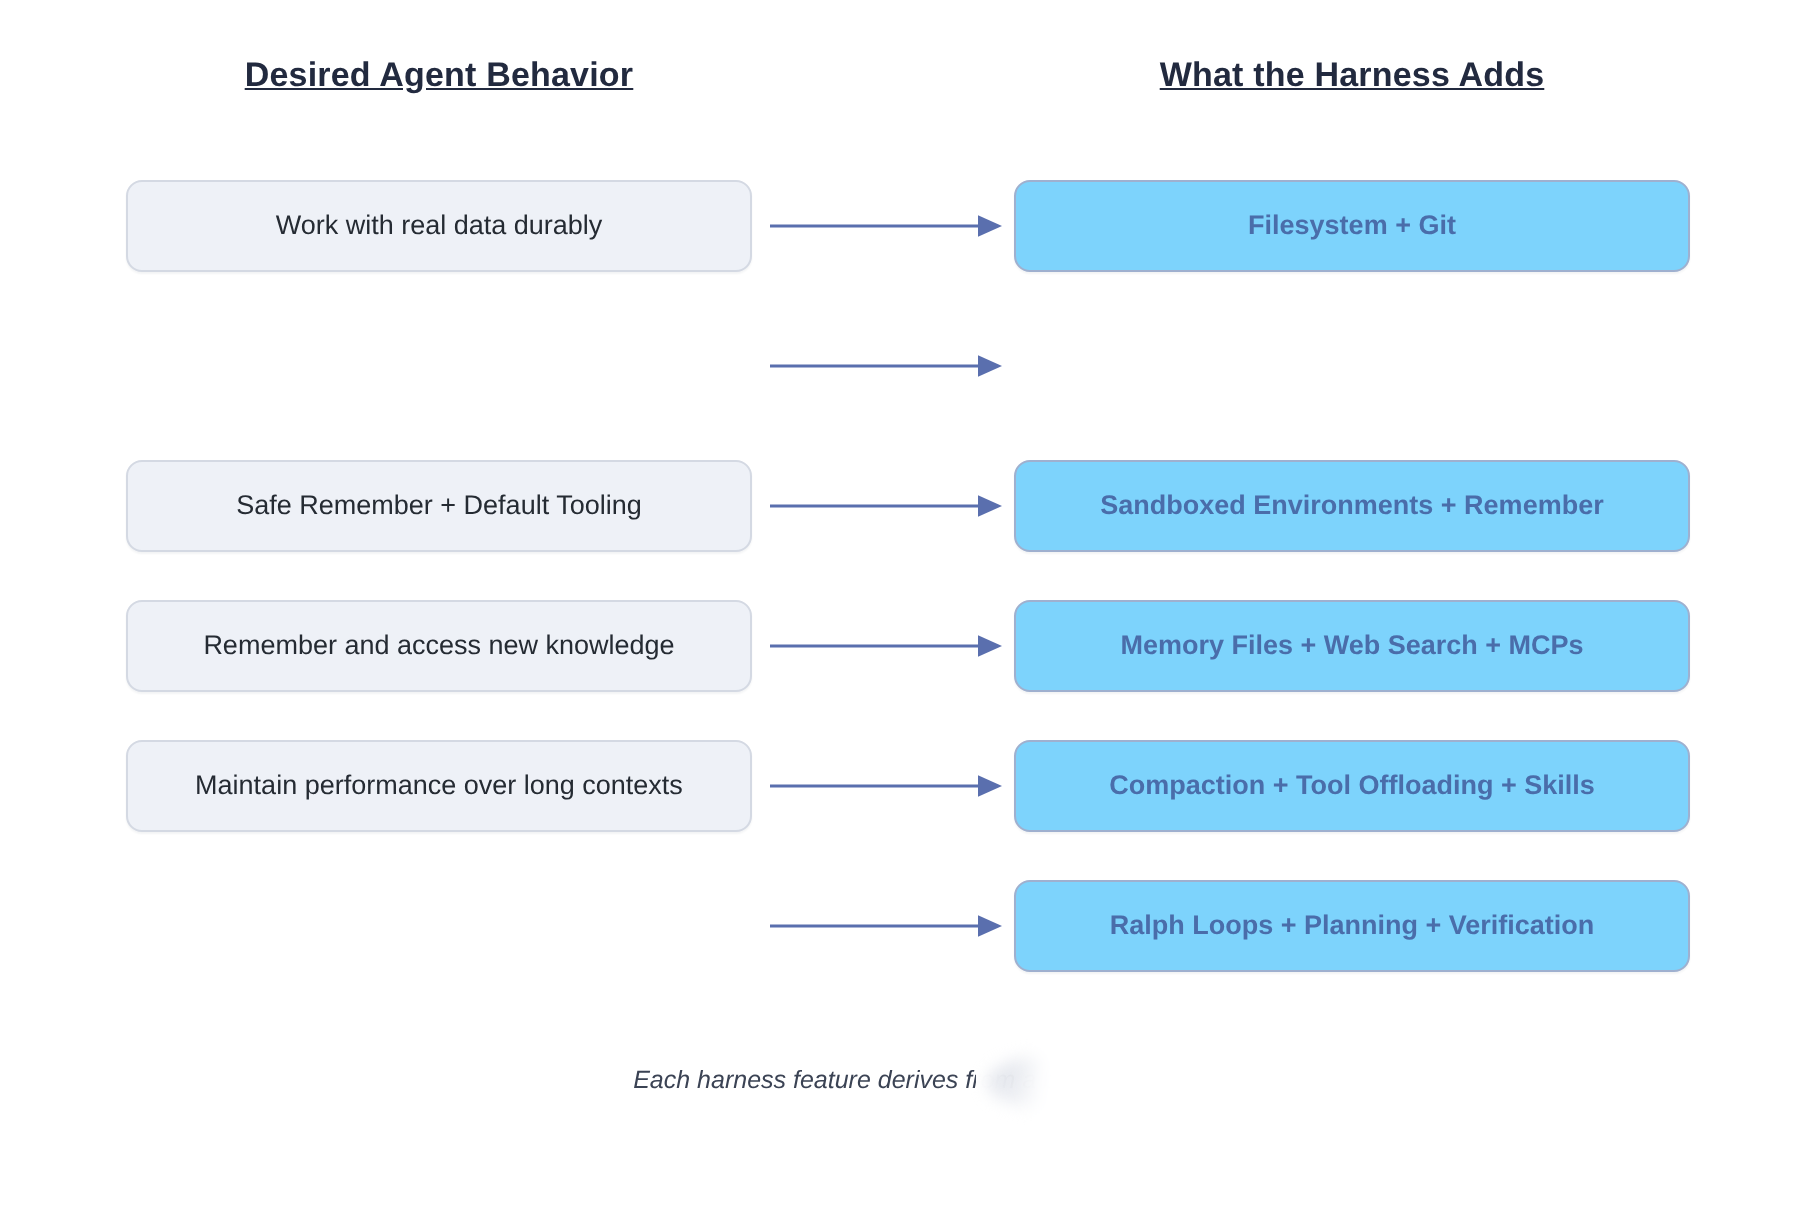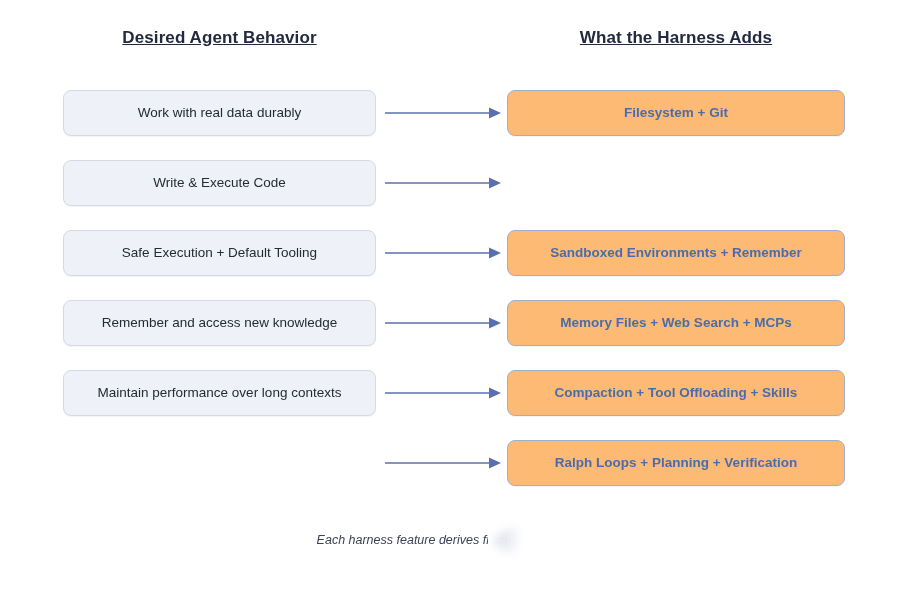--- a/index.html
+++ b/index.html
@@ -82,21 +82,21 @@
     border: 1px solid #d4d9e3;
     color: #252b33;
     font-size: 13.5px;
     font-weight: normal;
     box-shadow: 0 1px 1px rgba(20,30,60,0.05);
   }
 
   .box.harness {
     left: 507px;
     width: 338px;
-    background: #fdba74;
+    background: #7dd3fc;
     border: 1px solid #9fb0cf;
     color: #4a6daa;
     font-size: 13.5px;
     font-weight: bold;
     box-shadow: 0 1px 1px rgba(20,30,60,0.05);
   }
 
   
   .arrow {
     position: absolute;
@@ -173,30 +173,29 @@
         <div class="box behavior">Work with real data durably</div>
         <div class="arrow">
           <svg width="120" height="16" viewBox="0 0 120 16" xmlns="http://www.w3.org/2000/svg">
             <line x1="0" y1="8" x2="104" y2="8" stroke="#5a6fae" stroke-width="1.6"></line>
             <polygon points="104,2.6 116,8 104,13.4" fill="#5a6fae"></polygon>
           </svg>
         </div>
         <div class="box harness">Filesystem + Git</div>
       </div>
       <div class="row">
-        <div class="box behavior">Write &amp; Execute Code</div>
-        <div class="arrow">
-          <svg width="120" height="16" viewBox="0 0 120 16" xmlns="http://www.w3.org/2000/svg">
-            <line x1="0" y1="8" x2="104" y2="8" stroke="#5a6fae" stroke-width="1.6"></line>
-            <polygon points="104,2.6 116,8 104,13.4" fill="#5a6fae"></polygon>
-          </svg>
-        </div>
-      </div>
-      <div class="row">
-        <div class="box behavior">Safe Execution + Default Tooling</div>
+        <div class="arrow">
+          <svg width="120" height="16" viewBox="0 0 120 16" xmlns="http://www.w3.org/2000/svg">
+            <line x1="0" y1="8" x2="104" y2="8" stroke="#5a6fae" stroke-width="1.6"></line>
+            <polygon points="104,2.6 116,8 104,13.4" fill="#5a6fae"></polygon>
+          </svg>
+        </div>
+      </div>
+      <div class="row">
+        <div class="box behavior">Safe Remember + Default Tooling</div>
         <div class="arrow">
           <svg width="120" height="16" viewBox="0 0 120 16" xmlns="http://www.w3.org/2000/svg">
             <line x1="0" y1="8" x2="104" y2="8" stroke="#5a6fae" stroke-width="1.6"></line>
             <polygon points="104,2.6 116,8 104,13.4" fill="#5a6fae"></polygon>
           </svg>
         </div>
         <div class="box harness">Sandboxed Environments + Remember</div>
       </div>
       <div class="row">
         <div class="box behavior">Remember and access new knowledge</div>

